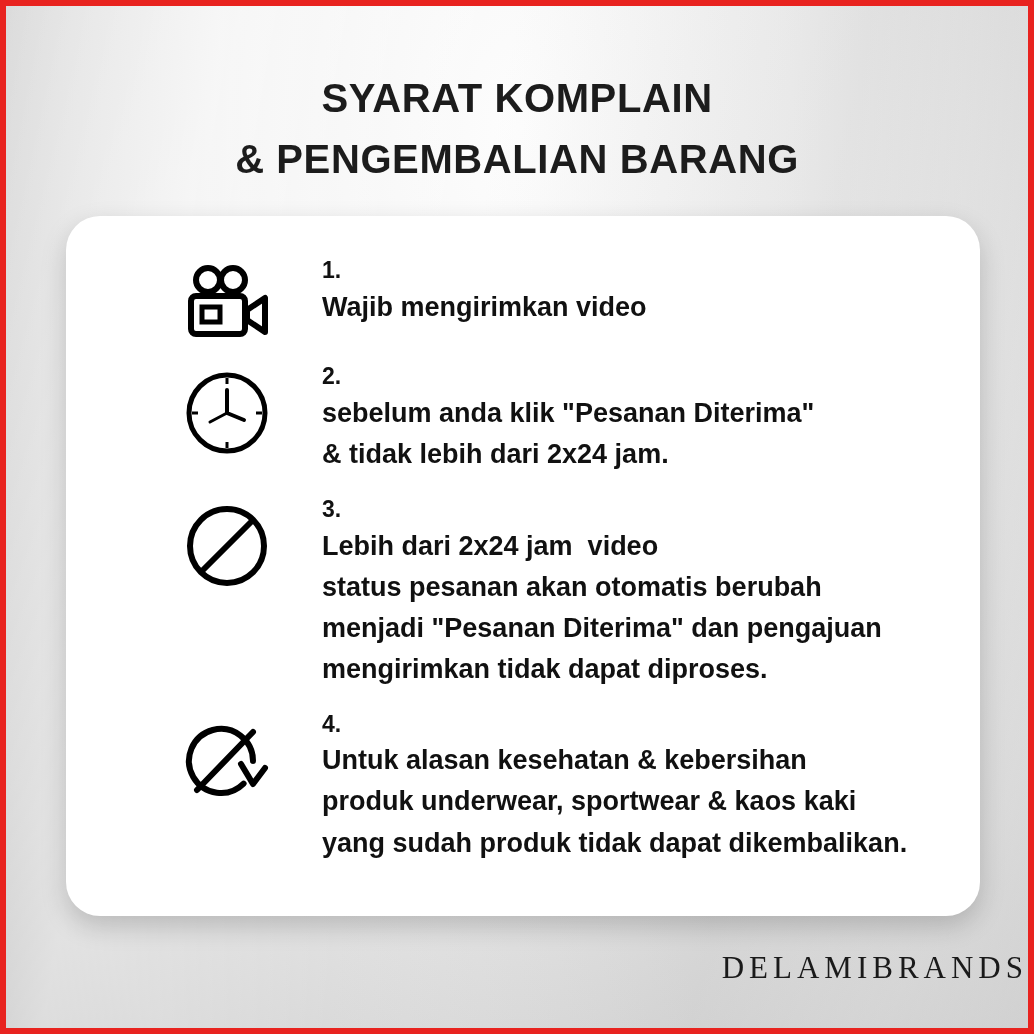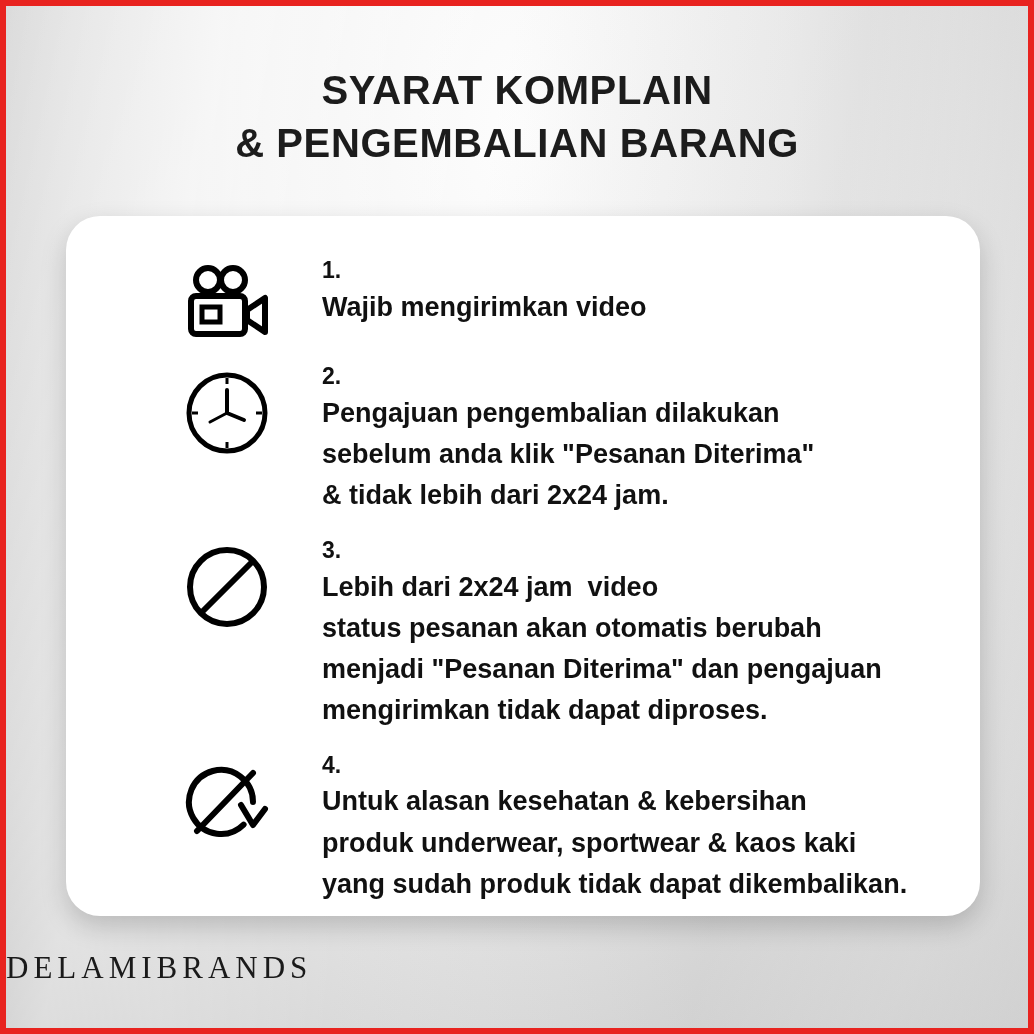--- a/index.html
+++ b/index.html
@@ -45,20 +45,21 @@
     top: 58px;
     text-align: center;
     z-index: 2;
   }
   .title-line {
     font-size: 40px;
     font-weight: bold;
     letter-spacing: 0.6px;
     color: #1c1c1c;
     line-height: 1.32;
+    margin-top: 8px;
   }
 
   .card {
     position: absolute;
     left: 60px;
     top: 210px;
     width: 914px;
     height: 700px;
     background: #ffffff;
     border-radius: 34px;
@@ -108,21 +109,21 @@
     color: #111;
     line-height: 1.52;
     white-space: pre;
   }
 
   .brand {
     position: absolute;
     left: 0;
     right: 0;
     bottom: 42px;
-    text-align: left;
+    text-align: right;
     z-index: 2;
   }
   .brand-text {
     font-family: "Liberation Serif", serif;
     font-size: 31px;
     letter-spacing: 5px;
     color: #1a1a1a;
   }
 </style>
 </head>
@@ -161,21 +162,20 @@
             <path d="M43 20 V43 L60 50" stroke="#000" stroke-width="4" stroke-linecap="round" stroke-linejoin="round"></path>
             <path d="M43 43 L26 52" stroke="#000" stroke-width="3" stroke-linecap="round"></path>
             <line x1="43" y1="8" x2="43" y2="14" stroke="#000" stroke-width="3"></line>
             <line x1="43" y1="72" x2="43" y2="78" stroke="#000" stroke-width="3"></line>
             <line x1="8" y1="43" x2="14" y2="43" stroke="#000" stroke-width="3"></line>
             <line x1="72" y1="43" x2="78" y2="43" stroke="#000" stroke-width="3"></line>
           </svg>
         </div>
         <div class="text-cell">
           <div class="num">2.</div>
-          <div class="line">Pengajuan pengembalian dilakukan</div>
           <div class="line">sebelum anda klik "Pesanan Diterima"</div>
           <div class="line">&amp; tidak lebih dari 2x24 jam.</div>
         </div>
       </div>
 
       <div class="row">
         <div class="icon-cell">
           <svg width="86" height="86" viewBox="0 0 86 86" fill="none" xmlns="http://www.w3.org/2000/svg">
             <circle cx="43" cy="43" r="37" stroke="#000" stroke-width="6"></circle>
             <line x1="17" y1="69" x2="69" y2="17" stroke="#000" stroke-width="6"></line>

